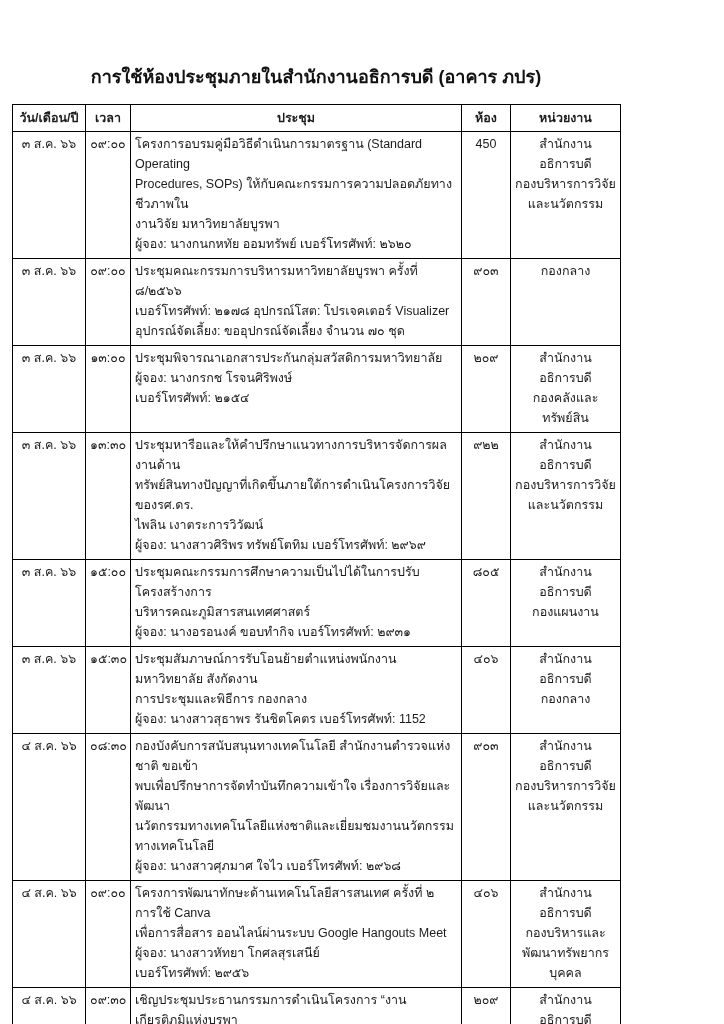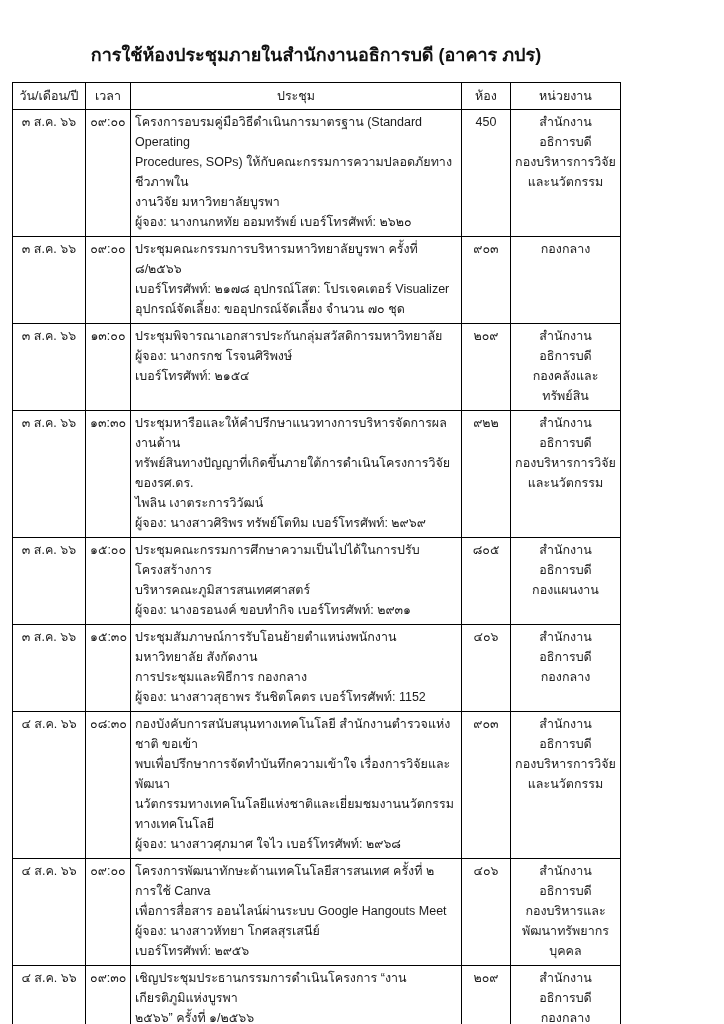--- a/index.html
+++ b/index.html
@@ -6,21 +6,21 @@
   body{
     width:724px;height:1024px;
     background:#ffffff;
     font-family:"Liberation Sans","DejaVu Sans",sans-serif;
     color:#1c1c1c;
     -webkit-font-smoothing:antialiased;
   }
   .page{
     width:632px;height:1024px;
     box-sizing:border-box;
-    padding-top:38px;
+    padding-top:60px;
     position:relative;
   }
   .title{
     text-align:center;
     font-weight:bold;
     font-size:18px;
     line-height:1.9;
     color:#111;
   }
   .content{
@@ -34,21 +34,21 @@
     font-size:12.5px;
   }
   table.booking th, table.booking td{
     border:1px solid #000;
     vertical-align:top;
     padding:2px 4px 4px 4px;
     line-height:20px;
     color:#1c1c1c;
   }
   table.booking th{
-    font-weight:normal;
+    font-weight:bold;
     text-align:center;
     padding:3px 2px;
   }
   td.c-date, td.c-time, td.c-room, td.c-unit{
     text-align:center;
     white-space:pre-line;
     padding-top:4px;
   }
   td.c-meeting{
     text-align:left;

